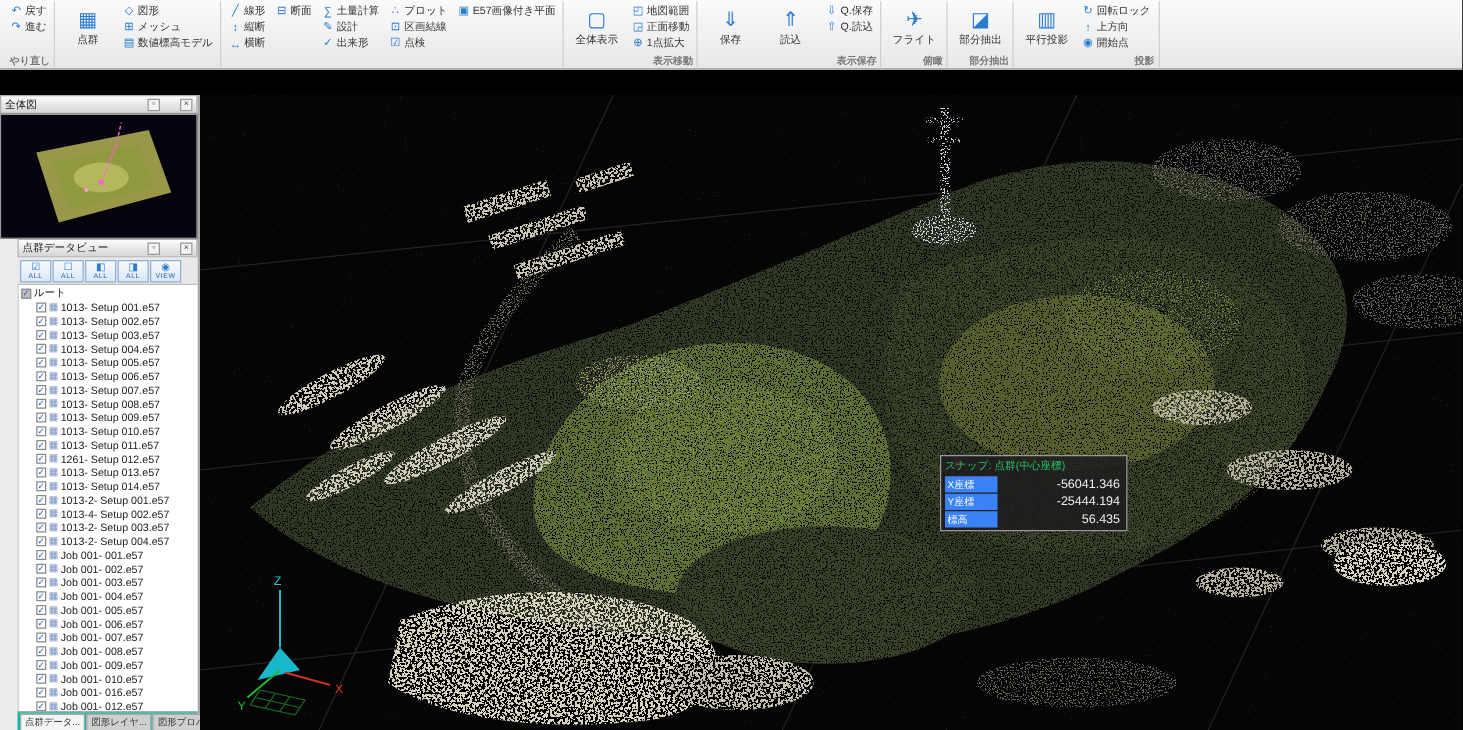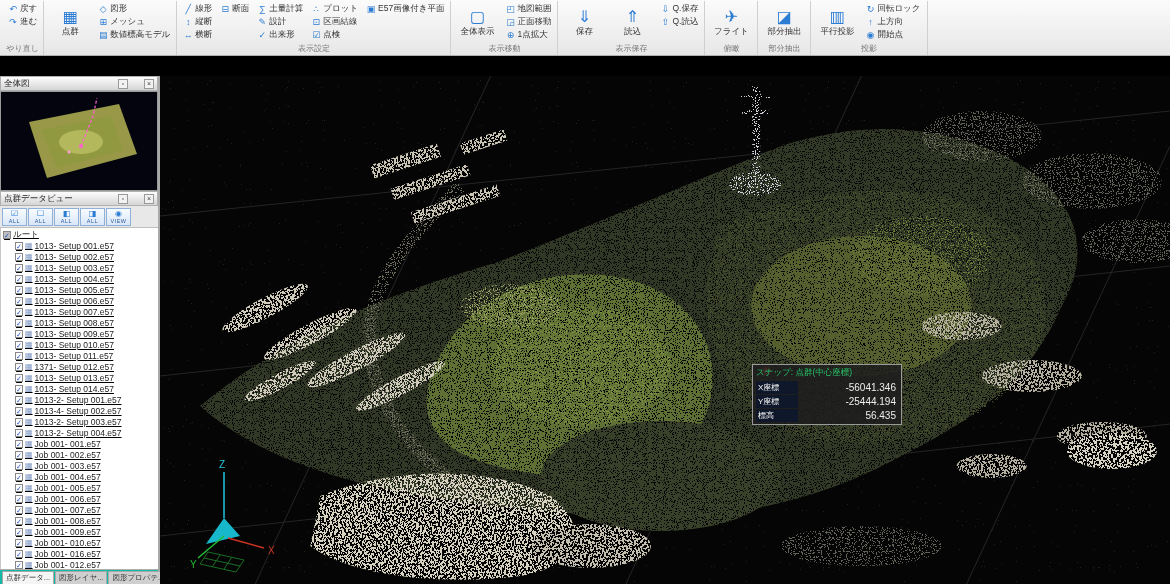--- a/index.html
+++ b/index.html
@@ -3,62 +3,62 @@
 <meta charset="utf-8">
 <style>
 *{margin:0;padding:0;box-sizing:border-box;font-family:"Liberation Sans","DejaVu Sans",sans-serif;}
 html,body{width:1170px;height:584px;overflow:hidden;background:#000;}
 .app{width:1170px;height:584px;display:flex;flex-direction:column;}
 
 
 .ribbon{height:56px;background:linear-gradient(#fbfbfb,#e7e7e7);border-bottom:1px solid #b0b0b0;display:flex;align-items:stretch;padding:1px 2px 0;}
 .rgroup{display:flex;flex-direction:column;border-right:1px solid #d0d0d0;padding:1px 3px 0;}
 .rbody{flex:1;display:flex;align-items:flex-start;gap:2px;}
-.rlabel{height:12px;font-size:8px;color:#777;text-align:center;line-height:12px;white-space:nowrap;}
+.rlabel{height:12px;font-size:8px;color:#777;text-align:right;line-height:12px;white-space:nowrap;font-weight:bold;}
 .rbtn-big{width:46px;height:41px;display:flex;flex-direction:column;align-items:center;justify-content:center;border:1px solid transparent;border-radius:2px;cursor:pointer;}
 .rbig-icon{font-size:16px;line-height:19px;color:#2b7cd3;}
 .rbig-label{font-size:8.5px;color:#333;white-space:nowrap;text-align:center;}
 .rcol{display:flex;flex-direction:column;}
 .rbtn-small{height:13px;display:flex;align-items:center;gap:2px;font-size:8.5px;color:#333;padding:0 2px;white-space:nowrap;cursor:pointer;border:1px solid transparent;border-radius:2px;}
 .rsmall-icon{color:#2b7cd3;font-size:9px;width:10px;text-align:center;flex:none;}
 
 .blackbar{height:20px;background:#000;}
 
 
 .content{flex:1;display:flex;min-height:0;}
 .left{width:160px;background:#ececec;border-right:2px solid #a8a8a8;display:flex;flex-direction:column;min-height:0;}
 .panel-title{height:15px;background:linear-gradient(#fdfdfd,#d5d5d5);border:1px solid #b0b0b0;display:flex;align-items:center;font-size:8.5px;color:#222;padding:0 3px;gap:16px;flex:none;}
 .panel-title .t{flex:1;white-space:nowrap;overflow:hidden;}
 .win-btn{width:10px;height:10px;border:1px solid #999;background:#f2f2f2;font-size:7px;line-height:8px;text-align:center;color:#444;cursor:pointer;flex:none;}
 .minimap{height:100px;background:#04040f;border:1px solid #9a9a9a;flex:none;}
 .minimap svg{width:100%;height:100%;display:block;}
 
-.tree-panel{flex:1;display:flex;flex-direction:column;min-height:0;}
+.tree-panel{flex:1;display:flex;flex-direction:column;min-height:0;margin-left:14px;}
 .tree-toolbar{height:22px;background:#e8e8e8;border-bottom:1px solid #c0c0c0;display:flex;gap:1px;padding:1px 2px;align-items:center;flex:none;}
 .ttb-btn{width:25px;height:18px;background:linear-gradient(#f8fbff,#d9e7f8);border:1px solid #8fb0d8;display:flex;flex-direction:column;align-items:center;justify-content:center;cursor:pointer;}
 .ttb-icon{font-size:8px;color:#2b7cd3;line-height:8px;}
 .ttb-label{font-size:5.5px;color:#2b5c9d;line-height:6px;letter-spacing:.5px;}
-.tree{flex:1;background:#fff;overflow:hidden;padding:1px 0 0 2px;border-left:1px solid #c8c8c8;text-decoration:underline;}
+.tree{flex:1;background:#fff;overflow:hidden;padding:1px 0 0 2px;border-left:1px solid #c8c8c8;}
 .tree-row{height:11px;display:flex;align-items:center;gap:2px;font-size:8.5px;color:#222;white-space:nowrap;cursor:default;}
 .tree-row.child{padding-left:12px;}
 .cb{width:8px;height:8px;border:1px solid #888;background:#fff;font-size:7px;line-height:7px;text-align:center;color:#2255cc;flex:none;}
 .cb.partial{background:#c0c0c0;}
 .node-icon{font-size:8px;color:#7a93c2;line-height:8px;flex:none;}
 .tree-tabs{height:15px;background:#14b8a6;border-top:1px solid #b0b0b0;display:flex;align-items:flex-end;gap:1px;padding:0 2px;flex:none;}
 .tab{font-size:7.5px;color:#333;background:#cfcfcf;border:1px solid #a8a8a8;border-bottom:none;padding:1px 3px;cursor:pointer;white-space:nowrap;}
 .tab.active{background:#f5f5f5;}
 
 
 .viewport{flex:1;position:relative;background:#050505;overflow:hidden;}
 .viewport svg.pc{position:absolute;left:0;top:0;width:100%;height:100%;}
 .snap-marker{position:absolute;width:10px;height:10px;border-radius:50%;background:#e27a6e;border:2px solid #a83c30;left:601px;top:290px;}
 .snap-tooltip{position:absolute;left:592px;top:288px;width:150px;background:rgba(30,30,30,.88);border:1px solid #9a9a9a;padding:2px 3px;}
 .snap-header{font-size:8.5px;color:#27c46a;margin-bottom:2px;white-space:nowrap;}
 .snap-row{display:flex;height:13px;align-items:center;margin-top:1px;}
-.snap-label{width:42px;background:#0f172a;color:#fff;font-size:8px;padding:1px 2px;flex:none;}
+.snap-label{width:42px;background:#3b82f6;color:#fff;font-size:8px;padding:1px 2px;flex:none;}
 .snap-value{flex:1;text-align:right;color:#eee;font-size:10px;padding-right:2px;}
 .axis{position:absolute;left:28px;top:380px;width:96px;height:122px;}
 </style>
 </head>
 <body>
 
 <div class="app">
 
   <div class="ribbon">
     <div id="ribbon-groups" style="display:flex;align-items:stretch;">
@@ -150,21 +150,20 @@
                 <span>点検</span>
               </div>
             </div>
             <div class="rcol">
               <div class="rbtn-small">
                 <span class="rsmall-icon">▣</span>
                 <span>E57画像付き平面</span>
               </div>
             </div>
           </div>
-          <div class="rlabel">表示設定</div>
         </div>
         <div class="rgroup">
           <div class="rbody">
             <div class="rbtn-big">
               <div class="rbig-icon">▢</div>
               <div class="rbig-label">全体表示</div>
             </div>
             <div class="rcol">
               <div class="rbtn-small">
                 <span class="rsmall-icon">◰</span>
@@ -358,21 +357,21 @@
               <span>1013- Setup 010.e57</span>
             </div>
             <div class="tree-row child">
               <span class="cb">✓</span>
               <span class="node-icon">▦</span>
               <span>1013- Setup 011.e57</span>
             </div>
             <div class="tree-row child">
               <span class="cb">✓</span>
               <span class="node-icon">▦</span>
-              <span>1371- Setup 012.e57</span>
+              <span>1261- Setup 012.e57</span>
             </div>
             <div class="tree-row child">
               <span class="cb">✓</span>
               <span class="node-icon">▦</span>
               <span>1013- Setup 013.e57</span>
             </div>
             <div class="tree-row child">
               <span class="cb">✓</span>
               <span class="node-icon">▦</span>
               <span>1013- Setup 014.e57</span>

